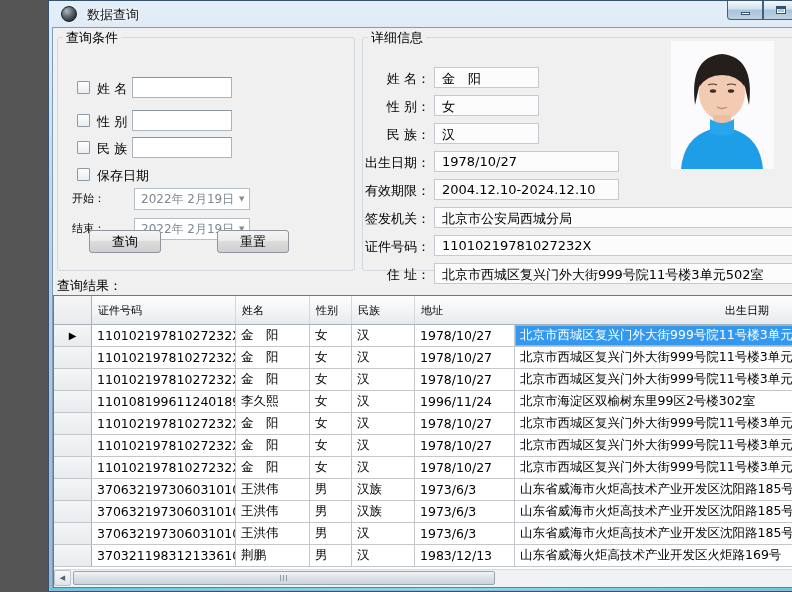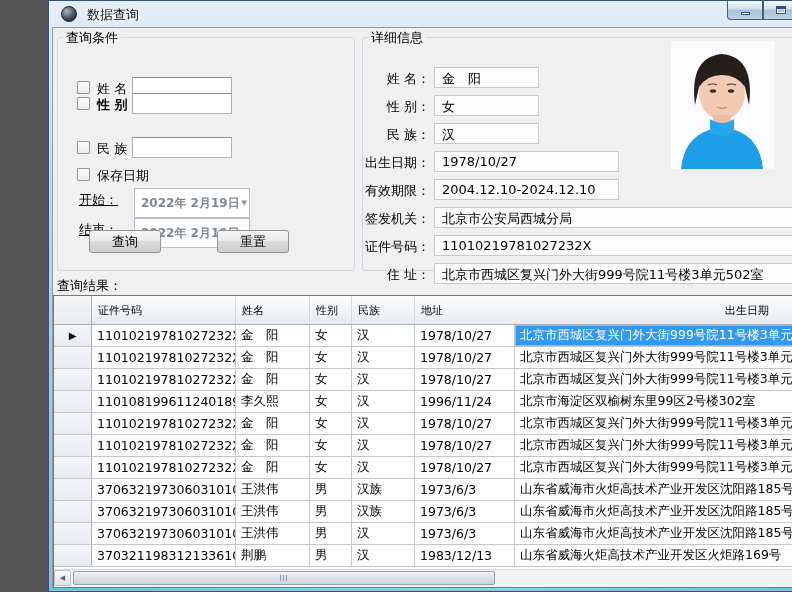--- a/index.html
+++ b/index.html
@@ -43,23 +43,23 @@
     font-size:13px; color:#000; }
 
   
   .filter-row { position:absolute; left:8px; width:298px; height:22px; }
   .checkbox { position:absolute; left:20px; top:4px; width:13px; height:13px;
     border:1px solid #8e99a3; background:linear-gradient(180deg,#fefefe,#e9edf1); border-radius:1px; }
   .cb-label { position:absolute; left:40px; top:3px; font-size:13px; color:#000; }
   .tb-input { position:absolute; left:75px; top:0; width:100px; height:21px; background:#fff;
     border:1px solid #abb4bc; border-top-color:#8795a3; }
   .date-row { position:absolute; left:8px; width:298px; height:22px; }
-  .date-label { position:absolute; left:22px; top:3px; font-size:13px; color:#000;text-decoration:underline; }
-  .combo { position:absolute; left:77px; top:0; width:116px; height:30px; background:#fff;
-    border:1px solid #b6bfc8; display:flex; align-items:center;font-weight:bold; }
+  .date-label { position:absolute; left:15px; top:3px; font-size:11px; color:#000; }
+  .combo { position:absolute; left:77px; top:0; width:116px; height:22px; background:#fff;
+    border:1px solid #b6bfc8; display:flex; align-items:center; }
   .combo-value { flex:1; font-size:12px; color:#7e8890; padding-left:6px; white-space:nowrap; }
   .combo-arrow { width:16px; font-size:7px; color:#848d96; text-align:center; }
   .btn { position:absolute; top:0; width:72px; height:23px; border:1px solid #8e959c; border-radius:3px;
     background:linear-gradient(180deg,#f4f4f4 0%,#ebebeb 45%,#dcdcdc 50%,#cfcfcf 100%);
     font-size:13px; color:#000; display:flex; align-items:center; justify-content:center; }
   .btn-row { position:absolute; left:8px; top:229px; width:351px; height:23px; }
   .btn-query { left:32px; } .btn-reset { left:160px; }
 
   
   .field-row { position:absolute; left:300px; width:486px; height:21px; }
@@ -133,21 +133,21 @@
 
   <div class="groupbox gb-query">
     <span class="gb-legend">查询条件</span>
   </div>
   <div>
       <div class="filter-row" style="top: 76px;">
         <div class="checkbox"></div>
         <div class="cb-label">姓 名</div>
         <div class="tb-input"></div>
       </div>
-      <div class="filter-row" style="top: 92px; font-weight: bold;">
+      <div class="filter-row" style="top: 109px;">
         <div class="checkbox"></div>
         <div class="cb-label">性 别</div>
         <div class="tb-input"></div>
       </div>
       <div class="filter-row" style="top: 136px;">
         <div class="checkbox"></div>
         <div class="cb-label">民 族</div>
         <div class="tb-input"></div>
       </div>
       <div class="filter-row" style="top: 163px;">

